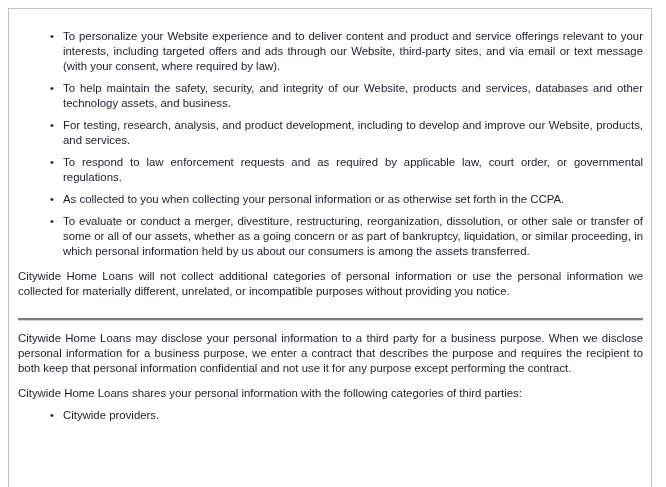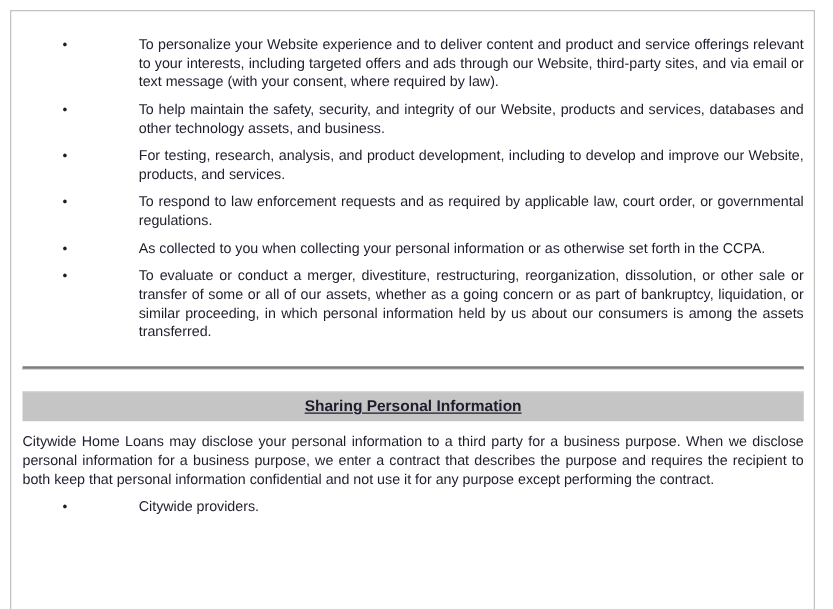--- a/index.html
+++ b/index.html
@@ -41,21 +41,20 @@
     margin-top: 7px;
   }
   .bullet-marker {
     flex: 0 0 13px;
     font-size: 11px;
     line-height: 15px;
   }
   .bullet-text {
     flex: 1;
     text-align: justify;
-    margin-left: 48px;
   }
   p.body-para {
     margin: 10px 0 0 0;
     text-align: justify;
   }
   .rule {
     margin-top: 19px;
     height: 2px;
     background: var(--rule, #7d7d7d);
     border-bottom: 1px solid #d6d6d6;
@@ -103,29 +102,28 @@
       <li>
         <span class="bullet-marker">•</span>
         <span class="bullet-text">As collected to you when collecting your personal information or as otherwise set forth in the CCPA.</span>
       </li>
       <li>
         <span class="bullet-marker">•</span>
         <span class="bullet-text">To evaluate or conduct a merger, divestiture, restructuring, reorganization, dissolution, or other sale or transfer of some or all of our assets, whether as a going concern or as part of bankruptcy, liquidation, or similar proceeding, in which personal information held by us about our consumers is among the assets transferred.</span>
       </li>
     </ul>
 
+    <p class="body-para">Citywide Home Loans will not collect additional categories of personal information or use the personal information we collected for materially different, unrelated, or incompatible purposes without providing you notice.</p>
 
     <div class="rule"></div>
 
-    <div class="section-band">
-      <span class="section-title">Sharing Personal Information</span>
-    </div>
 
     <p class="body-para gap-lg">Citywide Home Loans may disclose your personal information to a third party for a business purpose.  When we disclose personal information for a business purpose, we enter a contract that describes the purpose and requires the recipient to both keep that personal information confidential and not use it for any purpose except performing the contract.</p>
 
+    <p class="body-para gap-lg">Citywide Home Loans shares your personal information with the following categories of third parties:</p>
 
     <ul class="bullet-list sub-list">
       <li>
         <span class="bullet-marker">•</span>
         <span class="bullet-text">Citywide providers.</span>
       </li>
     </ul>
 
   </div>
 </div>

